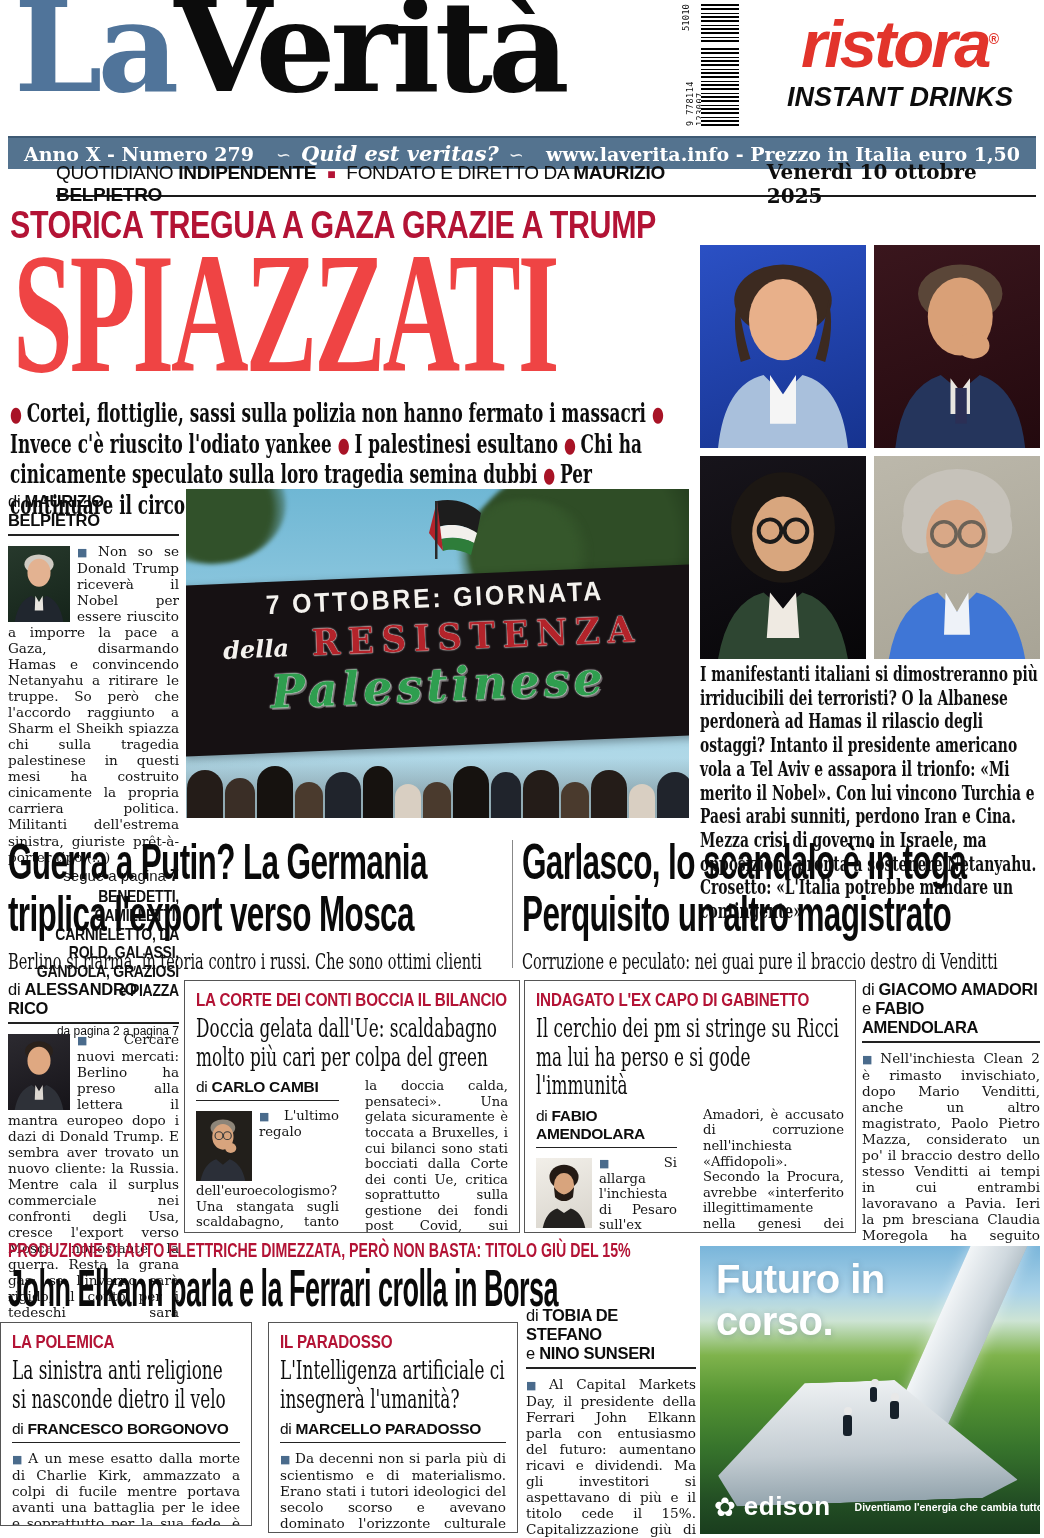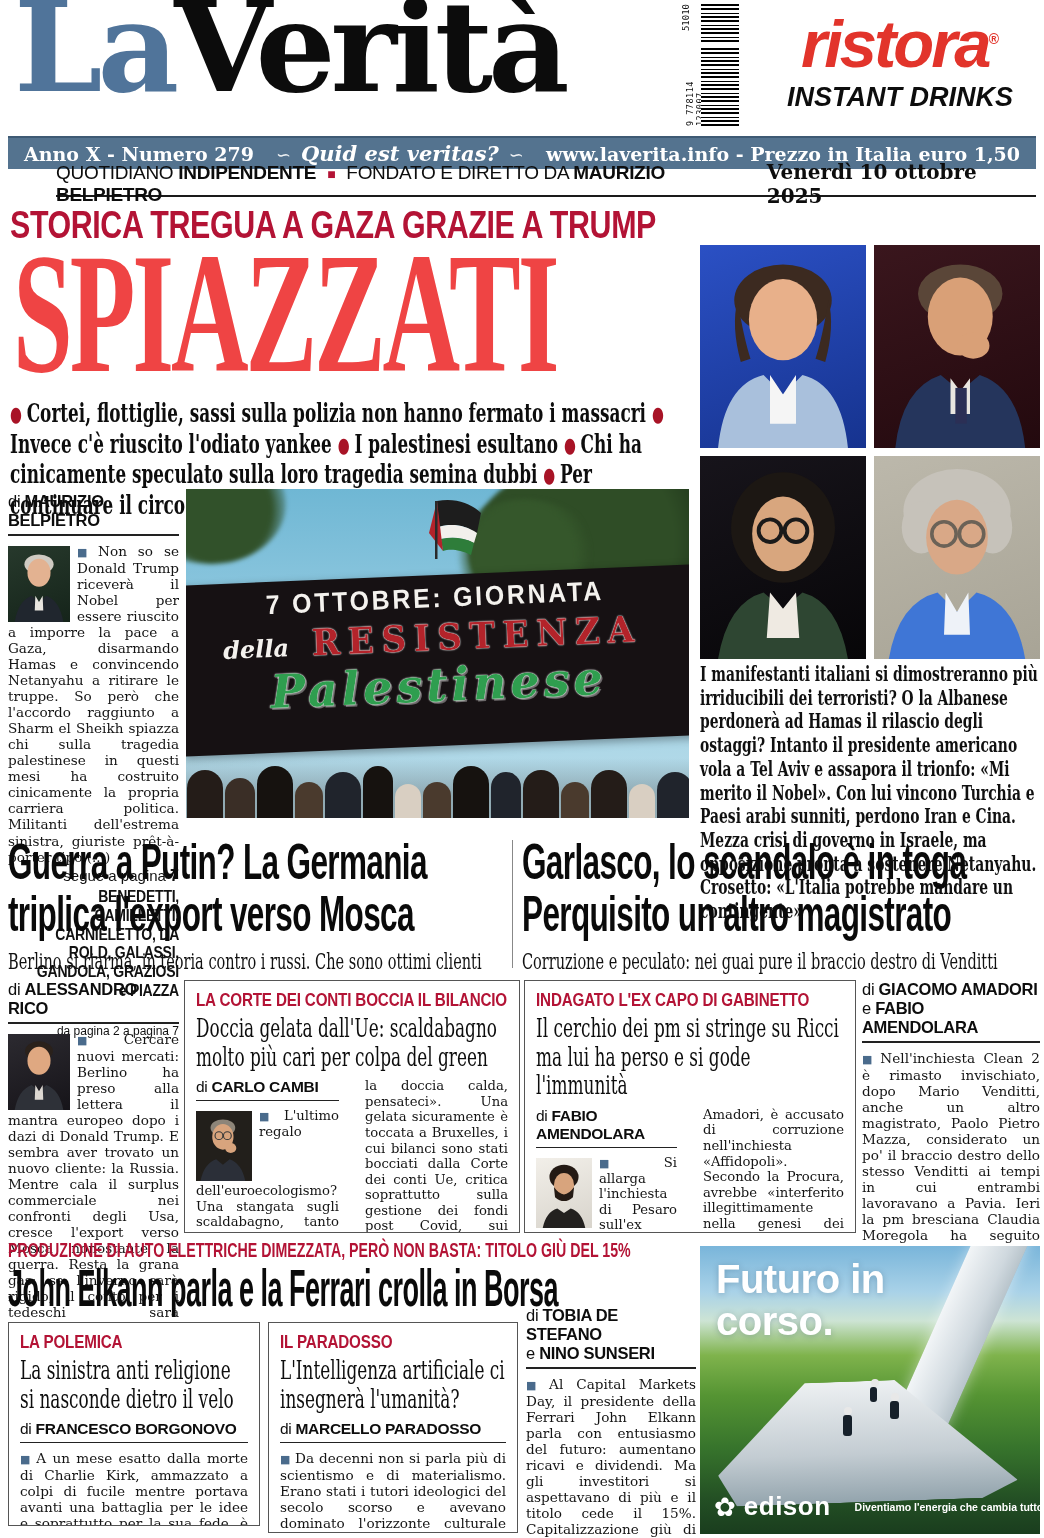--- a/index.html
+++ b/index.html
@@ -139,21 +139,21 @@
   #deck-garlasco{left:522px;width:518px;}
   .deck-head{font-family:"Liberation Sans",sans-serif;font-weight:900;font-size:50px;
              letter-spacing:-1px;line-height:1.04;color:#0a0a0a;}
   .deck-sub{font-size:22px;line-height:1.1;color:#111;margin-top:10px;}
   .vrule{position:absolute;left:512px;top:840px;height:128px;border-left:1px solid #888;}
 
   
   .nbox{position:absolute;border:1px solid #555;padding:9px 11px;background:#fff;overflow:hidden;}
   #box-corte{left:184px;top:980px;width:336px;height:253px;}
   #box-ricci{left:524px;top:980px;width:332px;height:253px;}
-  #box-polemica{left:8px;top:1322px;width:252px;height:204px;}
+  #box-polemica{left:0;top:1322px;width:252px;height:204px;}
   #box-paradosso{left:268px;top:1322px;width:250px;height:211px;}
   .box-kicker{font-family:"Liberation Sans",sans-serif;font-weight:900;font-size:19px;
               color:var(--red);letter-spacing:-.2px;line-height:1;margin-bottom:5px;}
   .box-head{font-size:26px;line-height:1.1;color:#0d0d0d;margin-bottom:7px;}
   .box-cols{display:flex;gap:26px;}
   .box-cols .bc{flex:1;}
   .box-cols .body{font-size:13.2px;}
   .nbox .byl{font-size:15.5px;border-bottom-width:1.5px;}
   .nbox .photo-s{width:56px;height:70px;}
 

